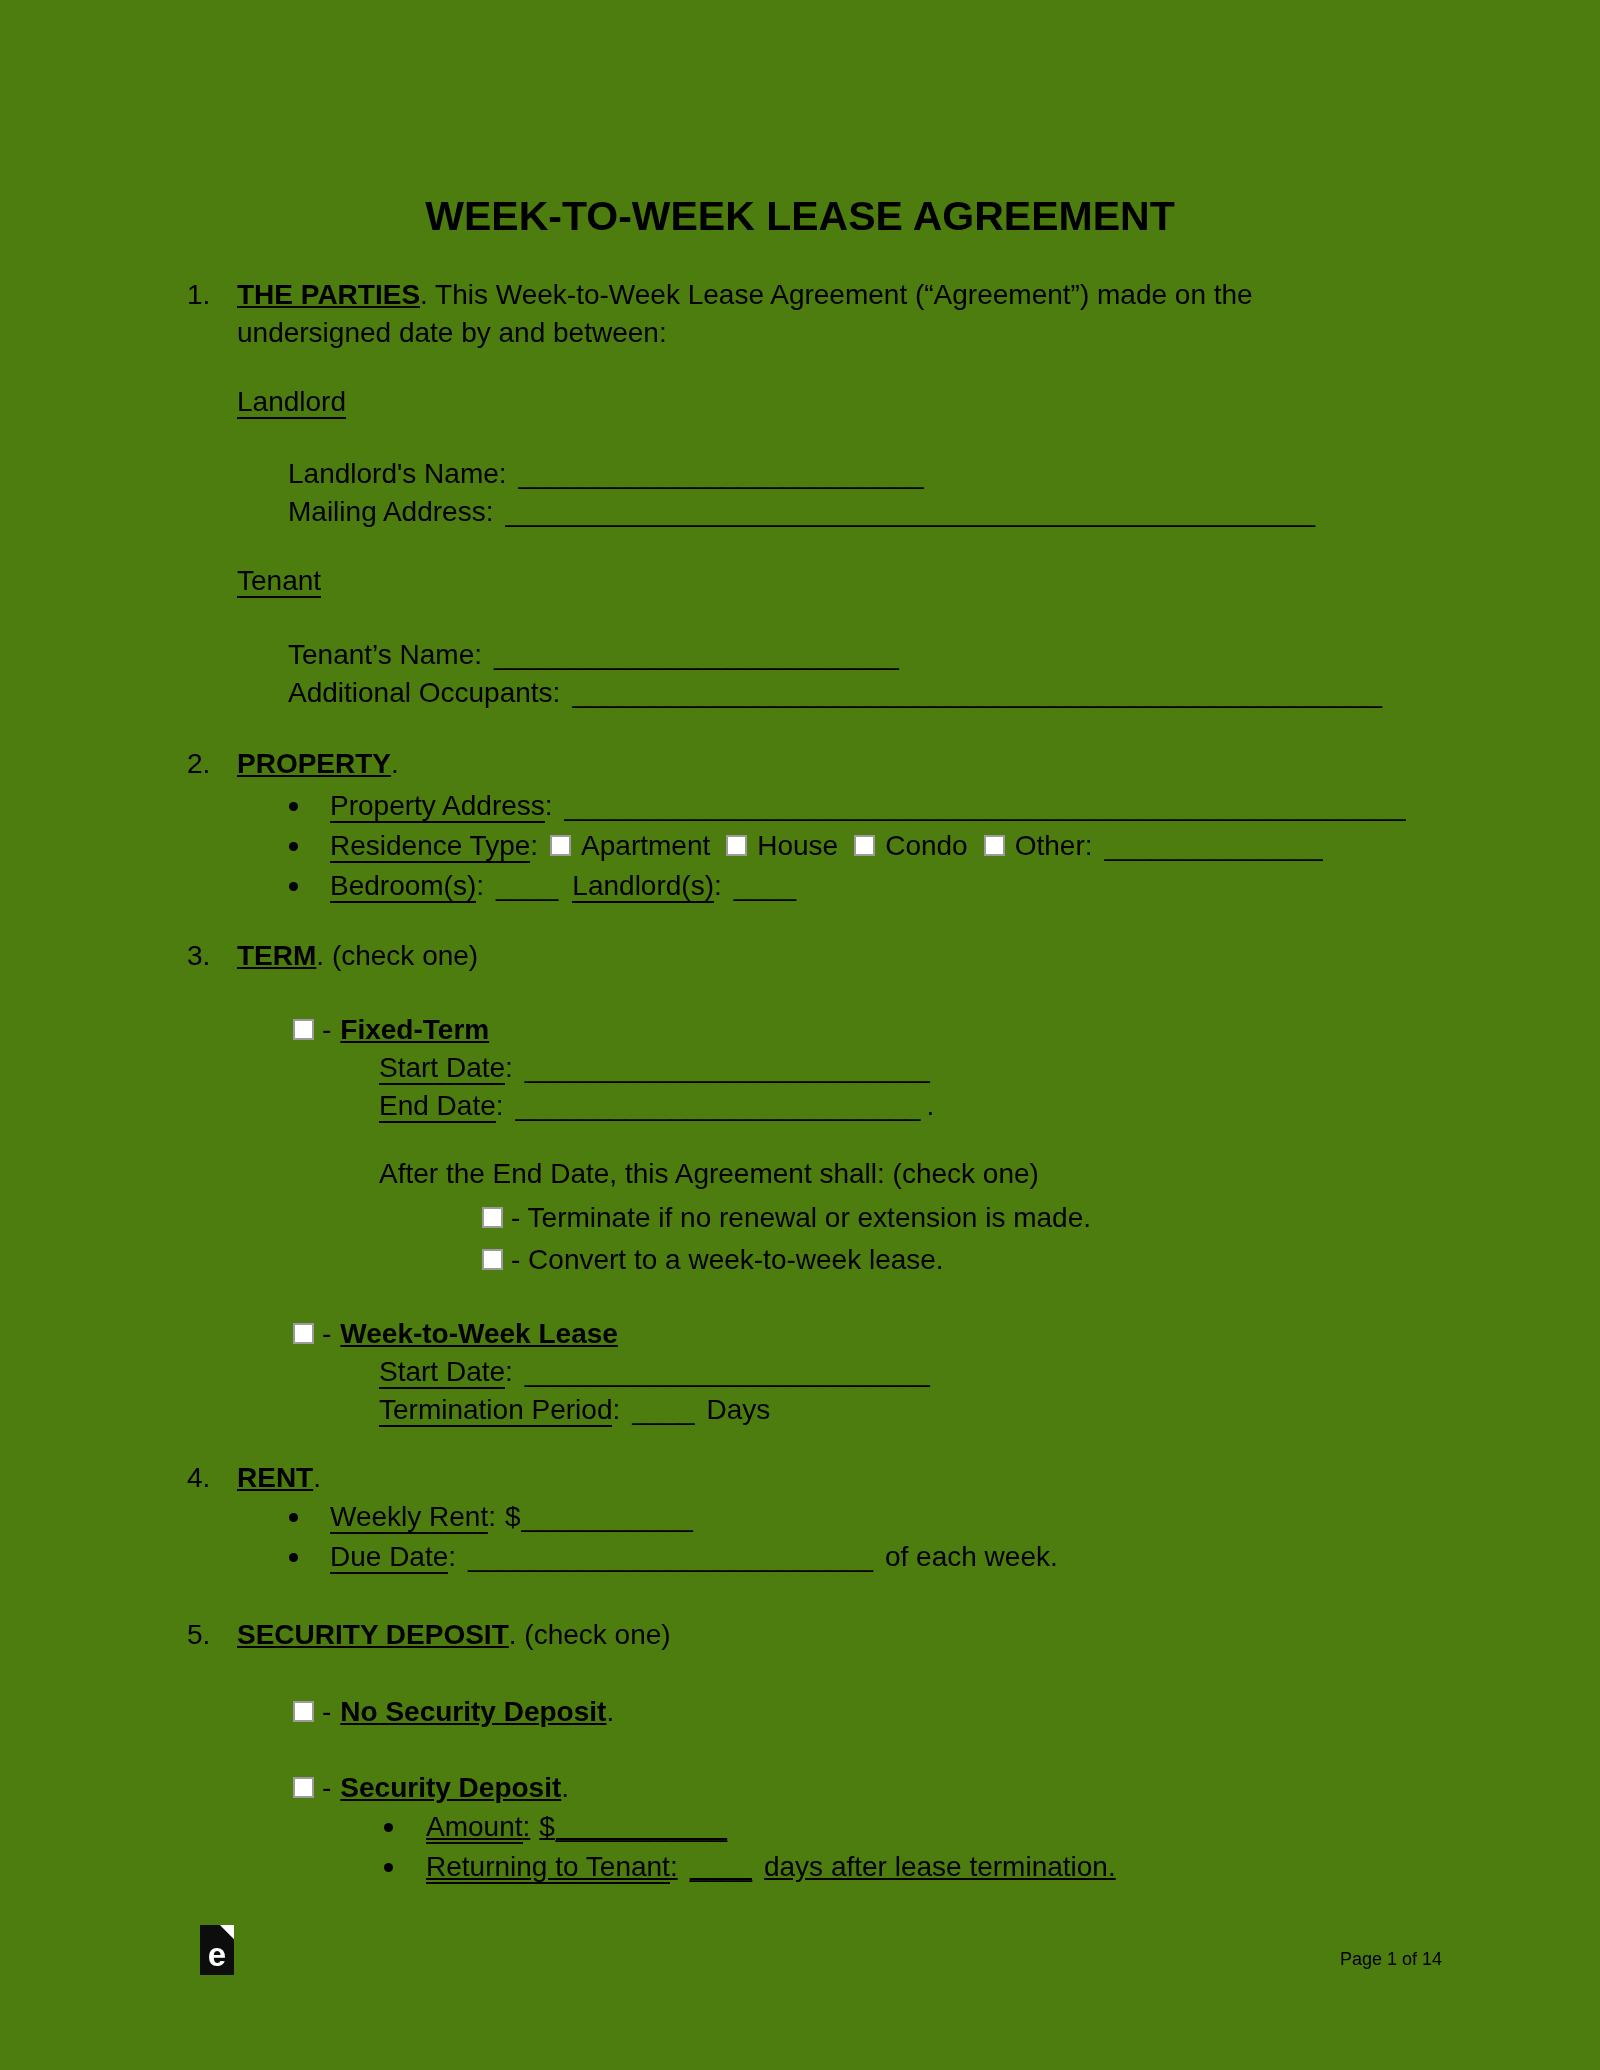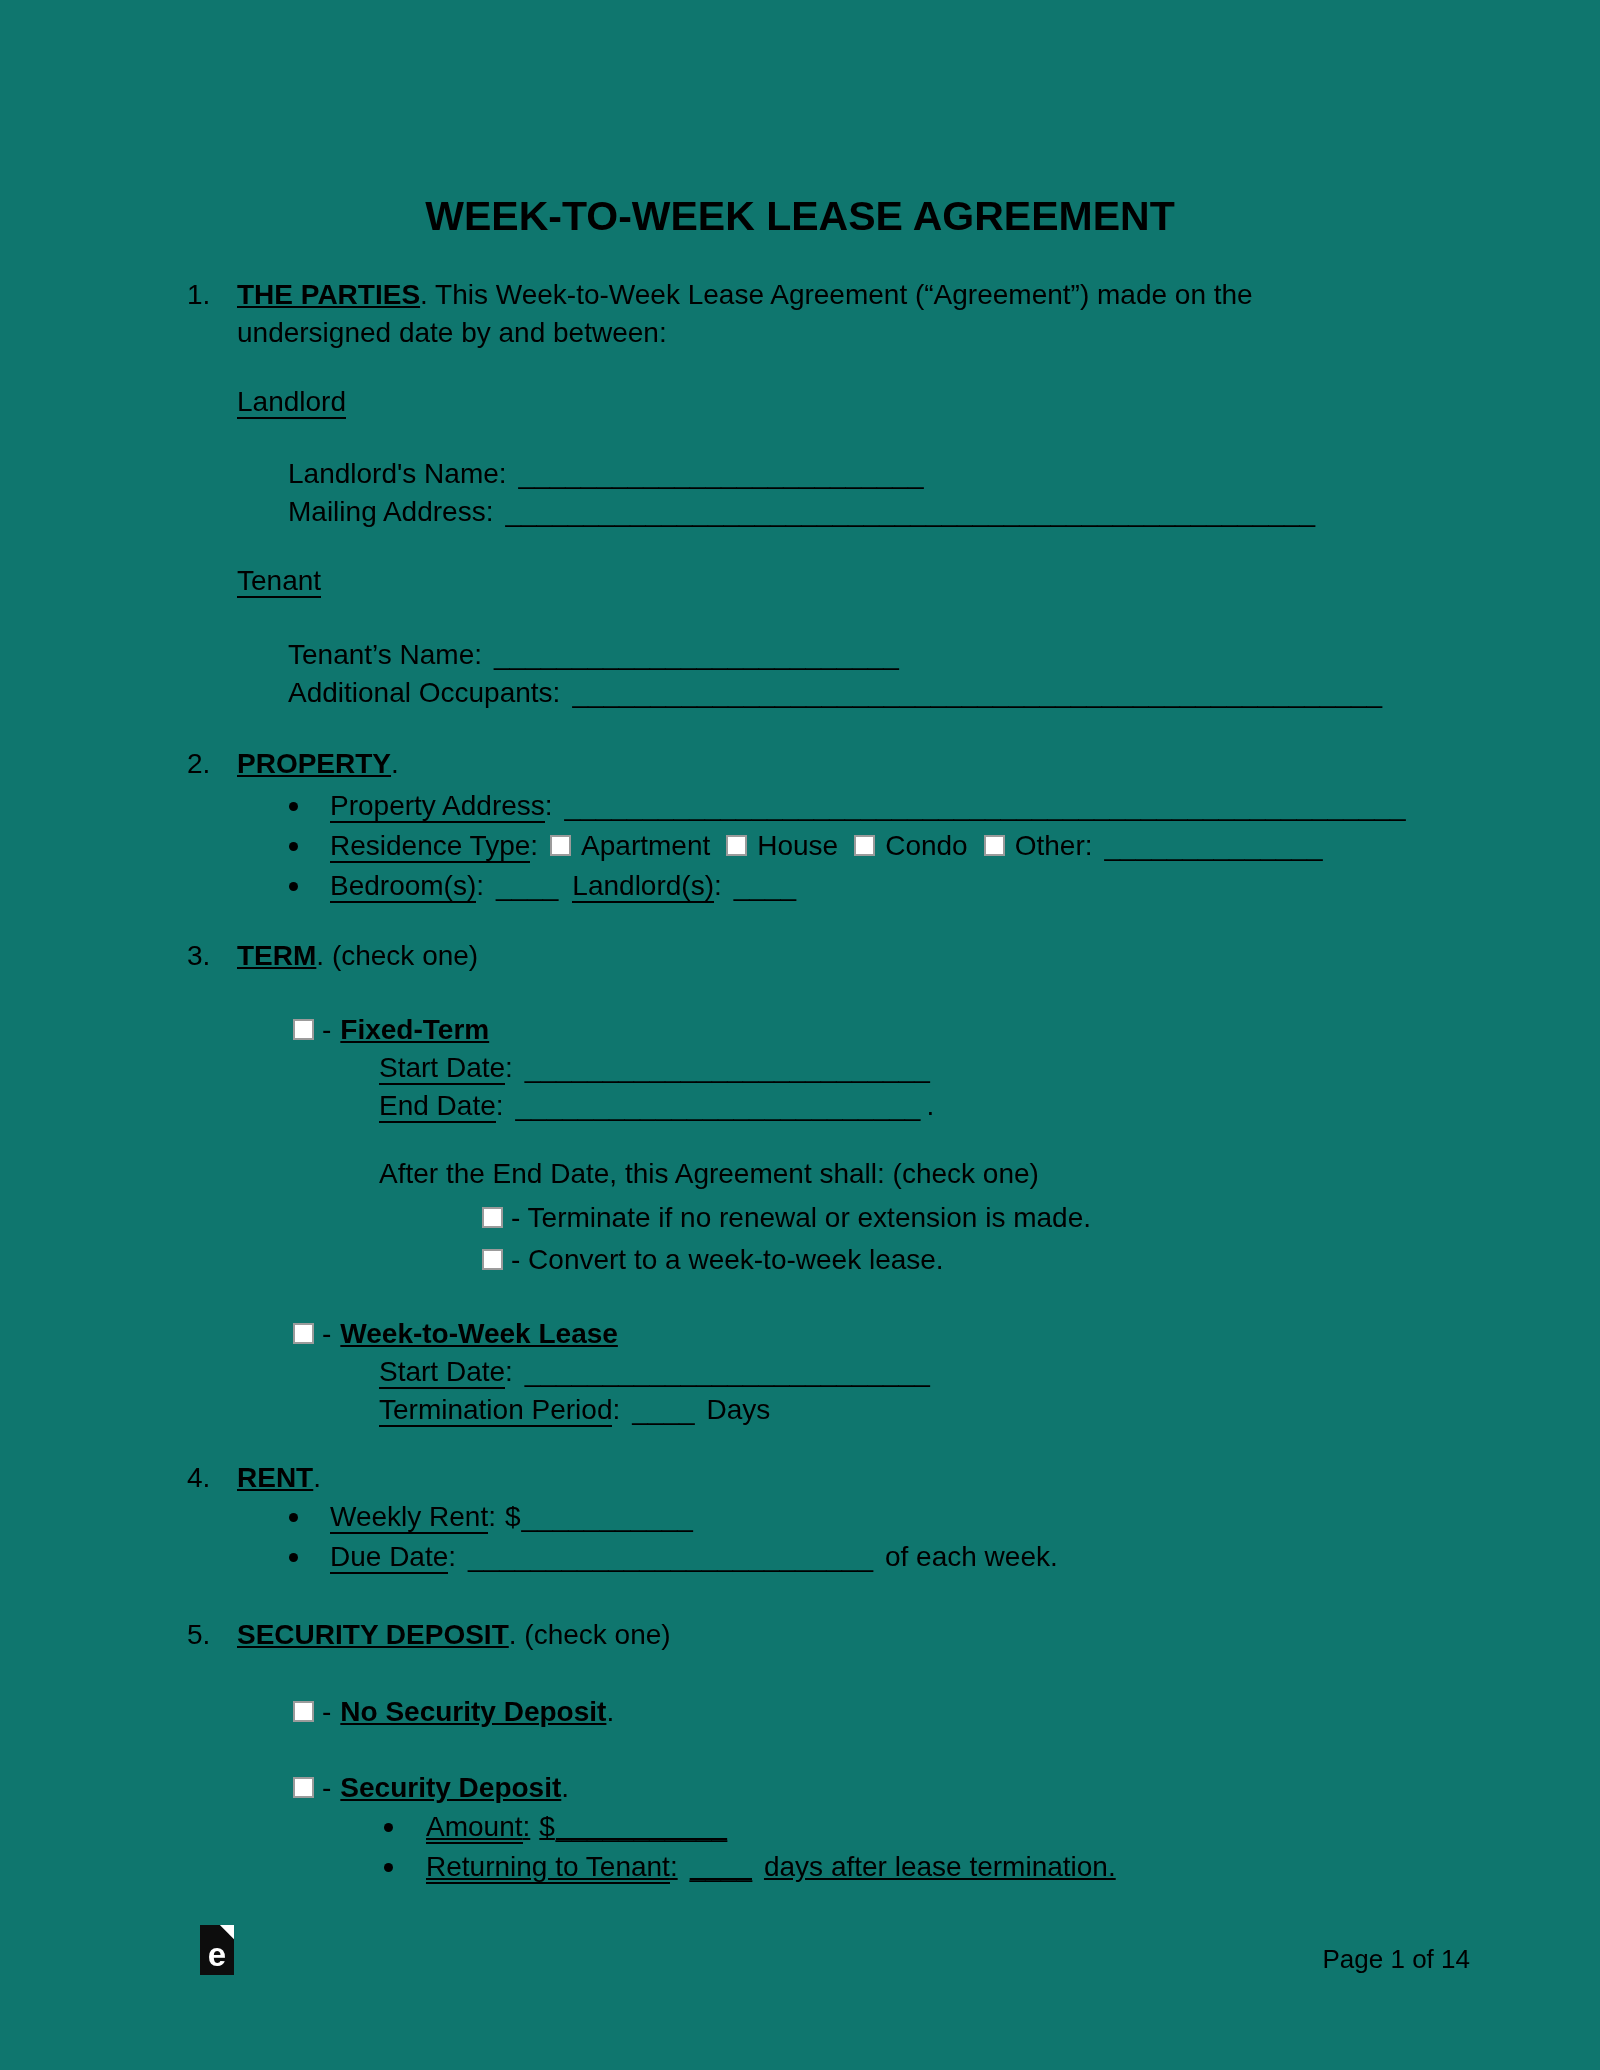--- a/index.html
+++ b/index.html
@@ -1,19 +1,19 @@
 <!DOCTYPE html>
 <html><head>
 <meta charset="utf-8">
 <style>
   html,body { margin:0; padding:0; background:#ffffff; }
   .page {
     position:relative;
     width:1600px; height:2070px;
-    background:#0f766e;
+    background:#4d7c0f;
     color:#000;
     font-family:"Liberation Sans","DejaVu Sans",sans-serif;
     font-size:28px;
     line-height:38px;
     overflow:hidden;
   }
   .title {
     margin:0;
     padding-top:192px;
     text-align:center;
@@ -71,22 +71,22 @@
     position:absolute; top:-10px; right:-10px;
     width:20px; height:20px; background:#ffffff;
     transform:rotate(45deg);
   }
   .logo .letter {
     position:absolute; left:0; right:0; top:8px; bottom:0;
     display:flex; align-items:center; justify-content:center;
     color:#ffffff; font-weight:700; font-size:33px; line-height:33px;
   }
   .page-label {
-    position:absolute; top:1942px; right:130px;
-    font-size:26px; line-height:34px;
+    position:absolute; top:1942px; right:158px;
+    font-size:18px; line-height:34px;
   }
 </style>
 </head>
 <body>
 
 <div class="page">
 
   <h1 class="title">WEEK-TO-WEEK LEASE AGREEMENT</h1>
 
   <div class="content">

